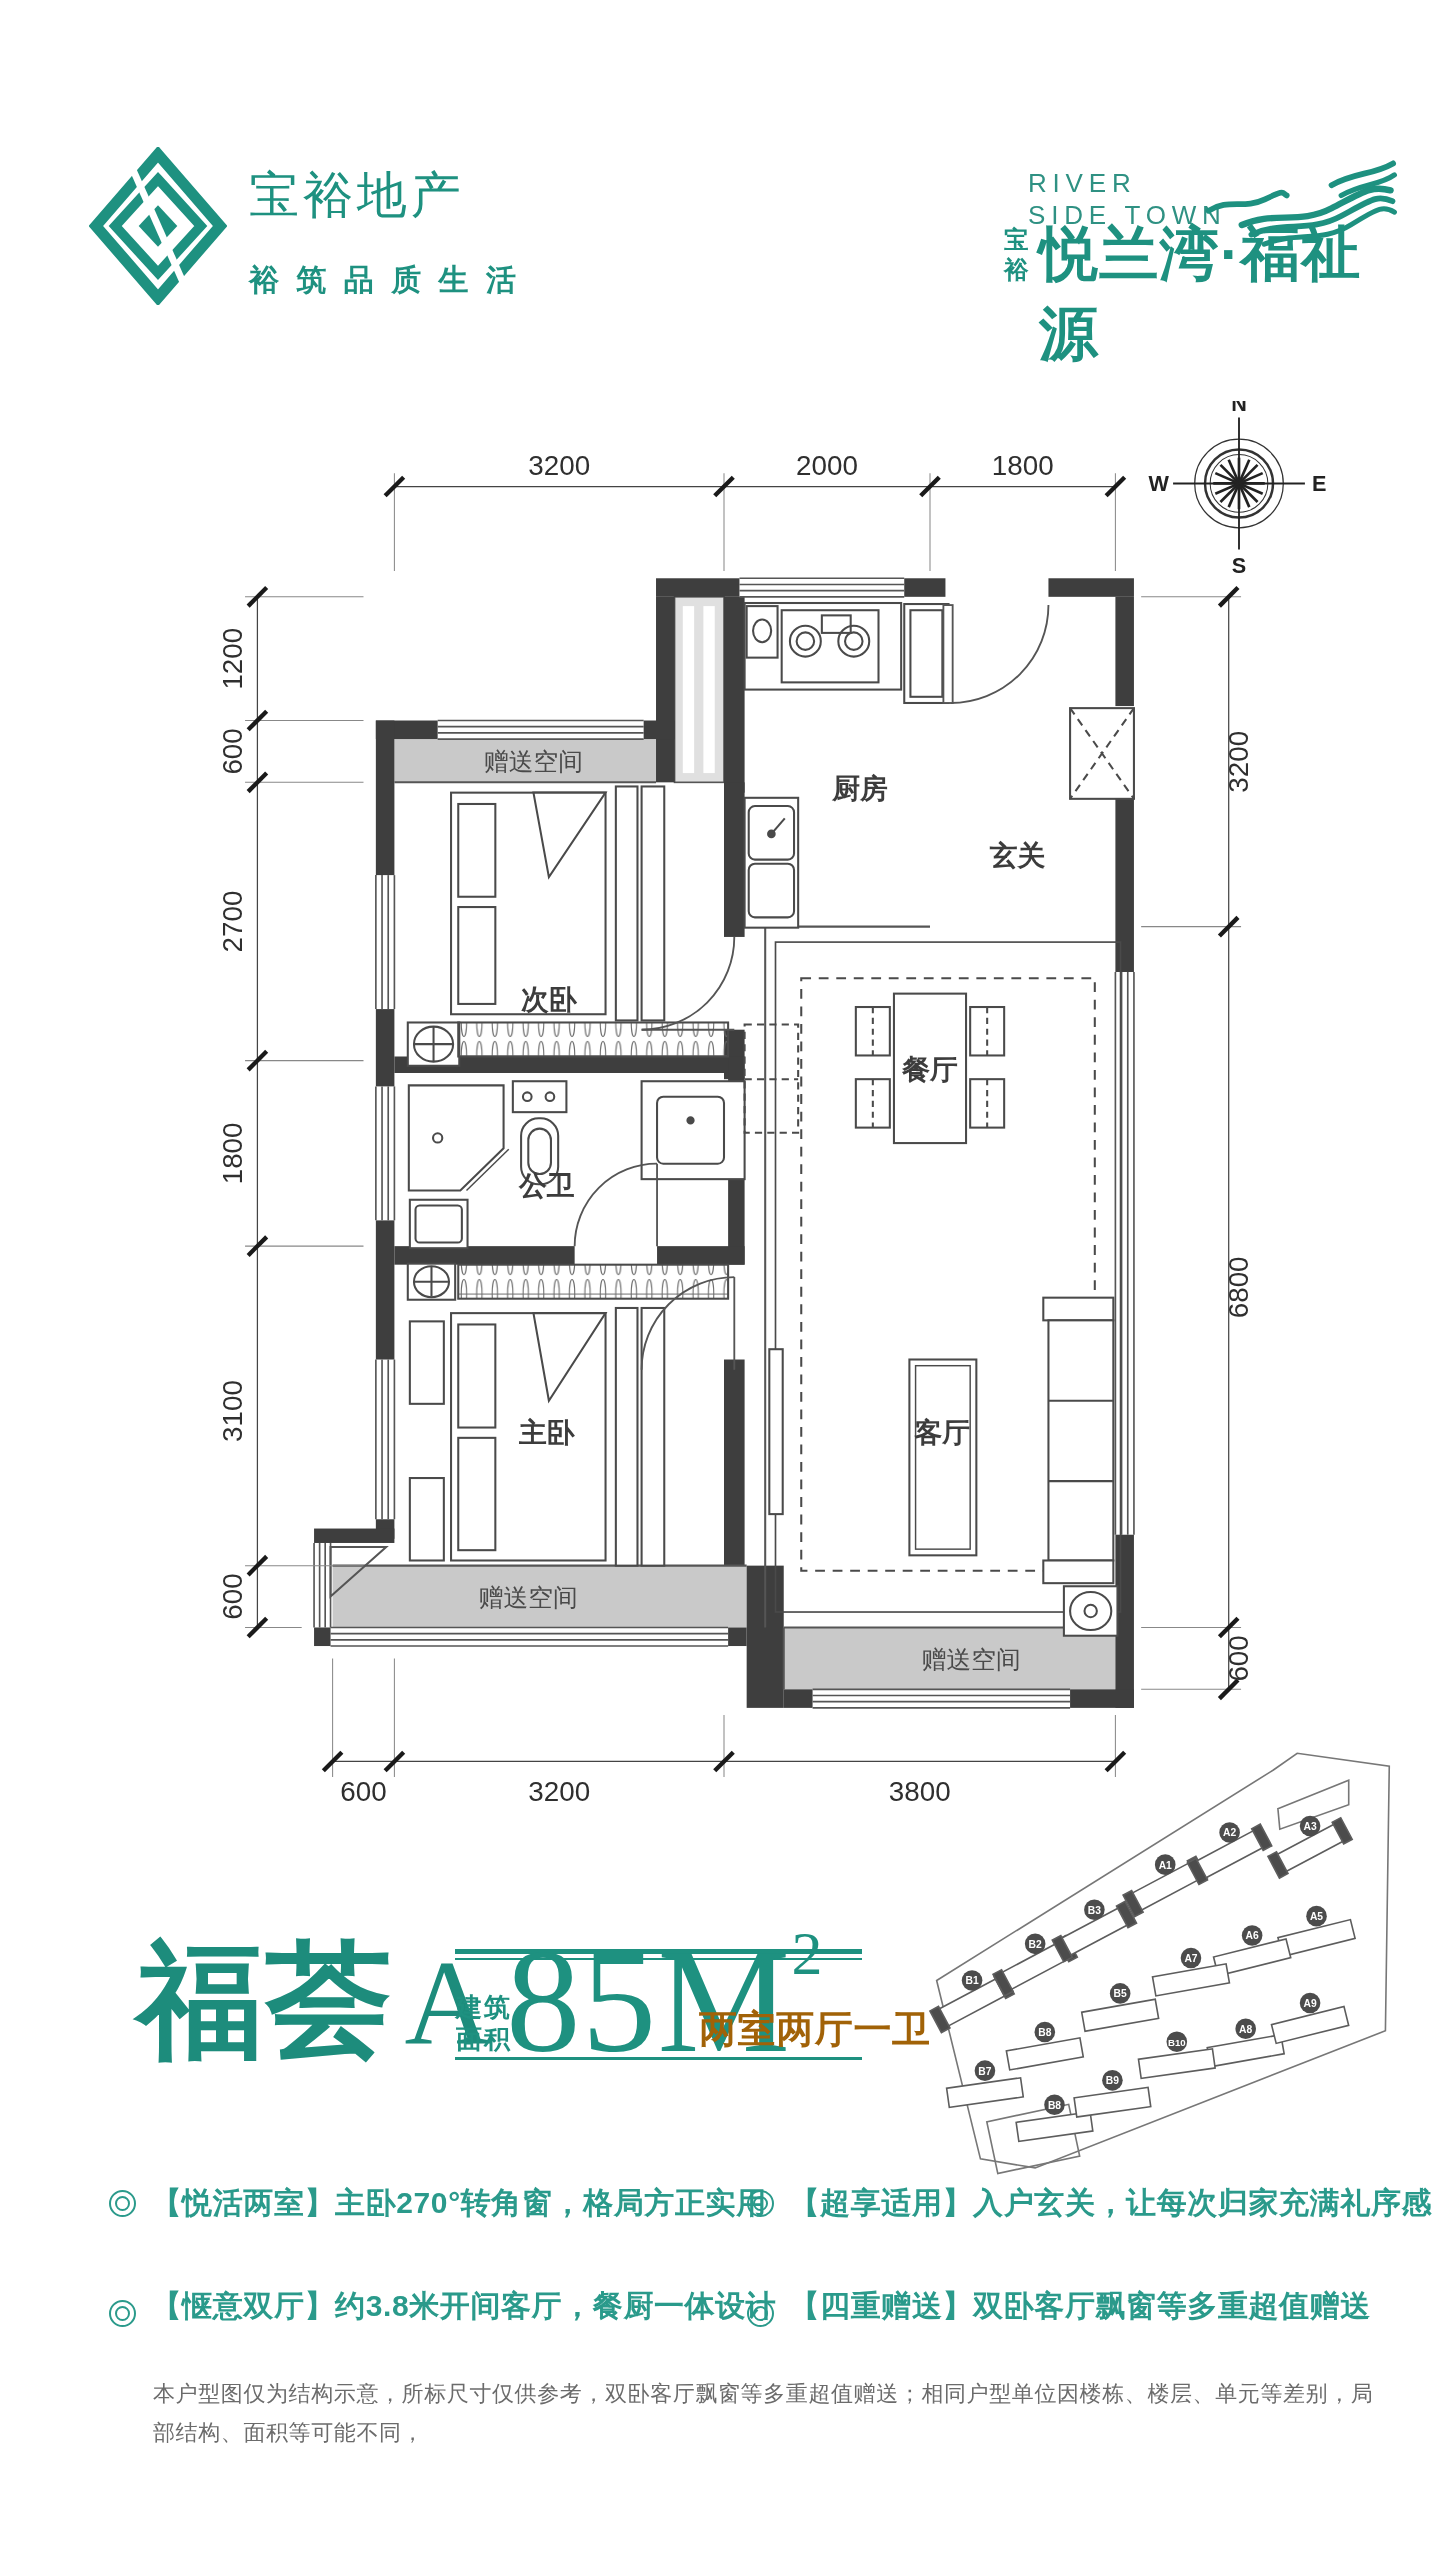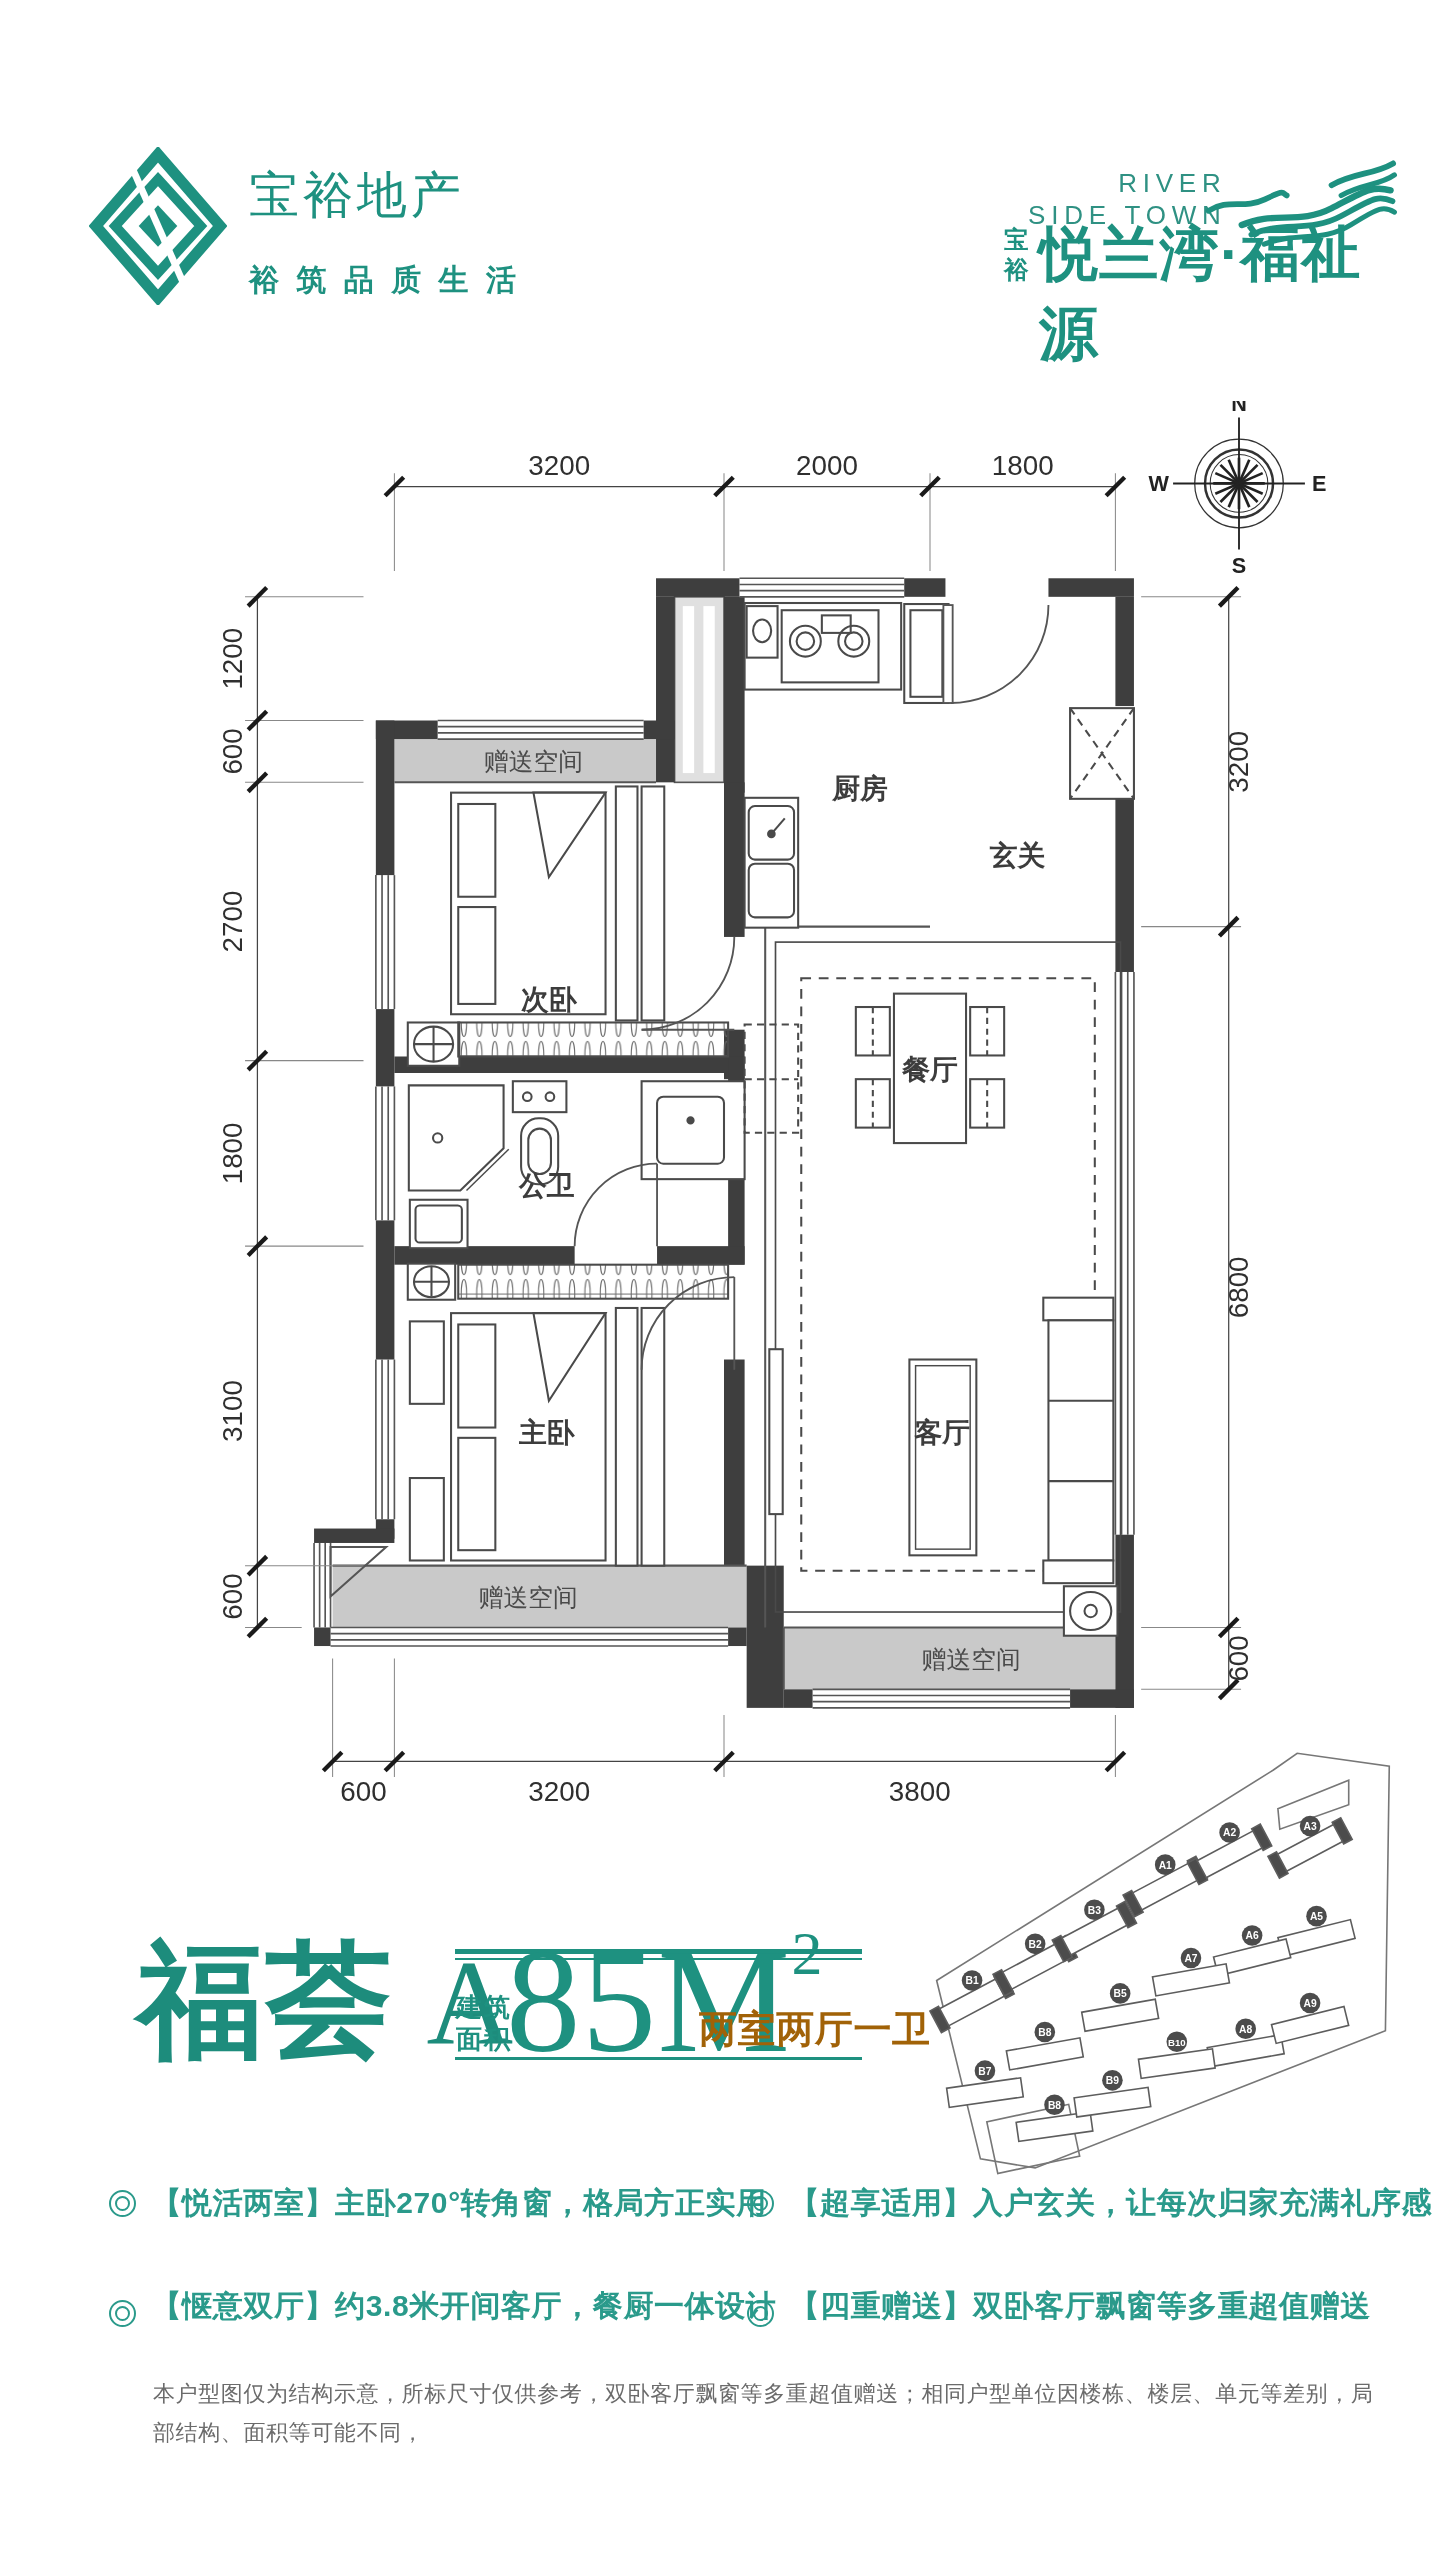--- a/index.html
+++ b/index.html
@@ -6,27 +6,27 @@
   body{width:1449px;height:2576px;position:relative;background:#ffffff;
        font-family:"Liberation Sans",sans-serif;overflow:hidden;}
   .abs{position:absolute;}
   
   #brand{left:89px;top:147px;display:flex;align-items:flex-start;}
   #brand .mark{width:138px;height:158px;flex:0 0 auto;}
   #brand .btxt{margin-left:22px;color:#1e9180;}
   #brand .bname{font-size:50px;font-weight:normal;letter-spacing:3.9px;line-height:97px;}
   #brand .btag{font-size:30px;font-weight:bold;letter-spacing:17.4px;margin-top:16px;}
   #project{left:1000px;top:153px;width:412px;height:151px;color:#1e9180;}
-  #project .en{left:28px;top:14px;font-size:26px;letter-spacing:5.8px;line-height:32px;color:#2f9183;text-align:right;}
+  #project .en{left:28px;top:14px;font-size:26px;letter-spacing:5.8px;line-height:32px;color:#2f9183;}
   #project .waves{left:193px;top:-5.2px;width:213px;height:109px;}
   #project .prefix{left:3.9px;top:72px;font-size:24.5px;line-height:30px;font-weight:bold;}
   #project .pname{left:39px;top:62px;font-size:59px;font-weight:600;letter-spacing:1.3px;}
   
   .serif{font-family:"Liberation Serif",serif;}
-  #unit-title{left:137px;top:1937px;color:#1d8c7c;display:flex;align-items:flex-start;gap:22px;}
+  #unit-title{left:137px;top:1937px;color:#1d8c7c;display:flex;align-items:flex-start;}
   #unit-title .cn{font-size:126px;line-height:129px;font-weight:600;letter-spacing:2.6px;}
   #unit-title .va{font-size:120px;line-height:134px;margin-left:10.3px;}
   #area-cap{left:456px;top:1991px;color:#1e9180;font-size:26px;line-height:32px;letter-spacing:1.9px;font-weight:bold;text-align:right;}
   #area-val{left:506px;top:1918px;color:#1e9180;}
   #area-val .big{font-size:149px;line-height:155px;letter-spacing:1.3px;}
   #area-val .sup{font-size:62px;vertical-align:77px;}
   #layout-txt{left:699px;top:2004px;color:#a16207;font-size:38px;letter-spacing:0.6px;font-weight:bold;}
   .rule{background:#1e9180;}
   #rule-top1{left:455px;top:1949px;width:407px;height:4.5px;}
   #rule-top2{left:455px;top:1958px;width:407px;height:1.9px;}

